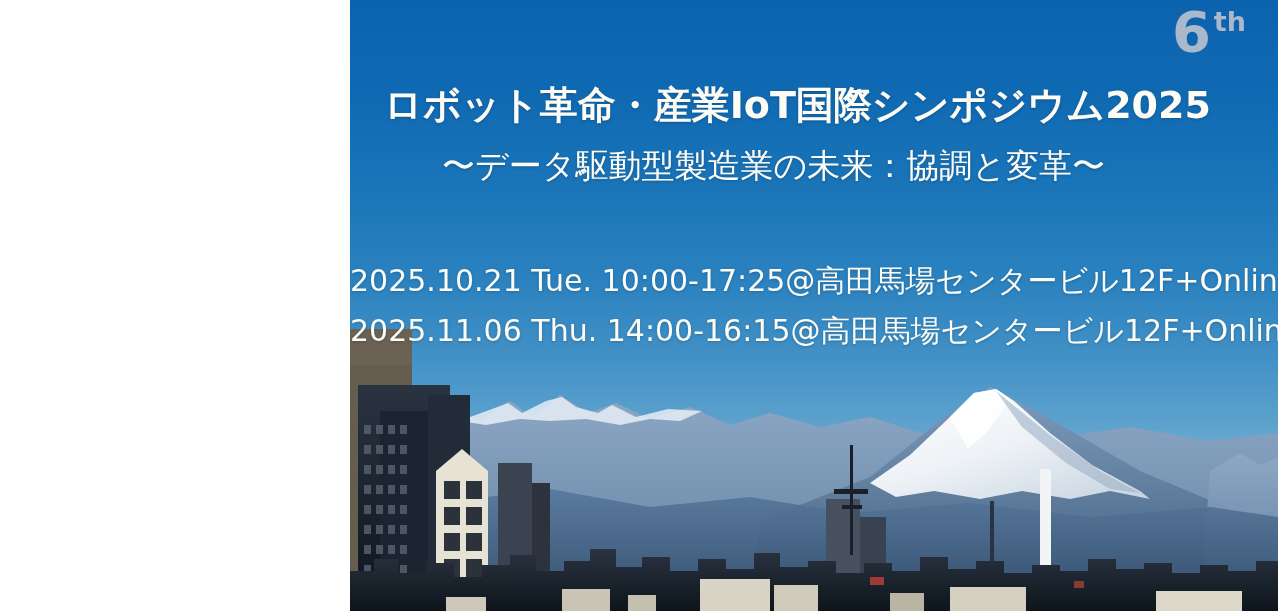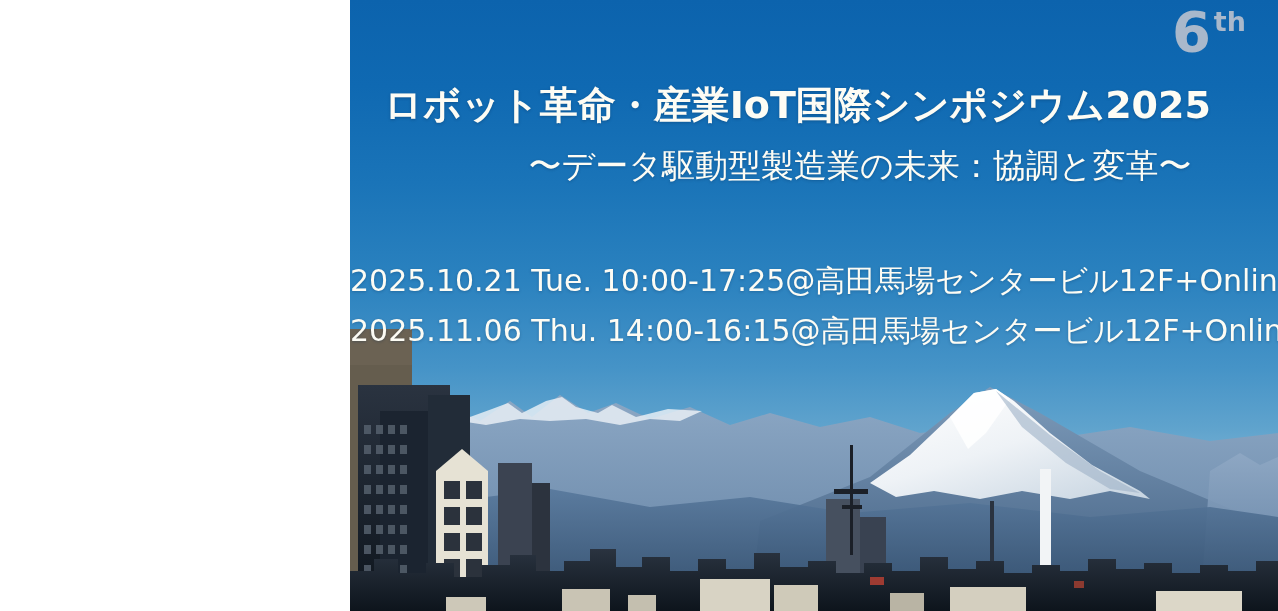--- a/index.html
+++ b/index.html
@@ -155,21 +155,21 @@
     letter-spacing: 0px;
     white-space: nowrap;
     text-shadow: 0 1px 3px rgba(0,40,80,0.33);
   }
 
   .title-sub {
     position: absolute;
     left: 0;
     top: 147px;
     width: 928px;
-    text-align: center;
+    text-align: left;
     padding-left: 92px;
     box-sizing: border-box;
     color: #fdfcf4;
     font-family: "DejaVu Sans", sans-serif;
     font-weight: 400;
     font-size: 33px;
     line-height: 1.18;
     white-space: nowrap;
     text-shadow: 0 1px 3px rgba(0,40,80,0.30);
   }

